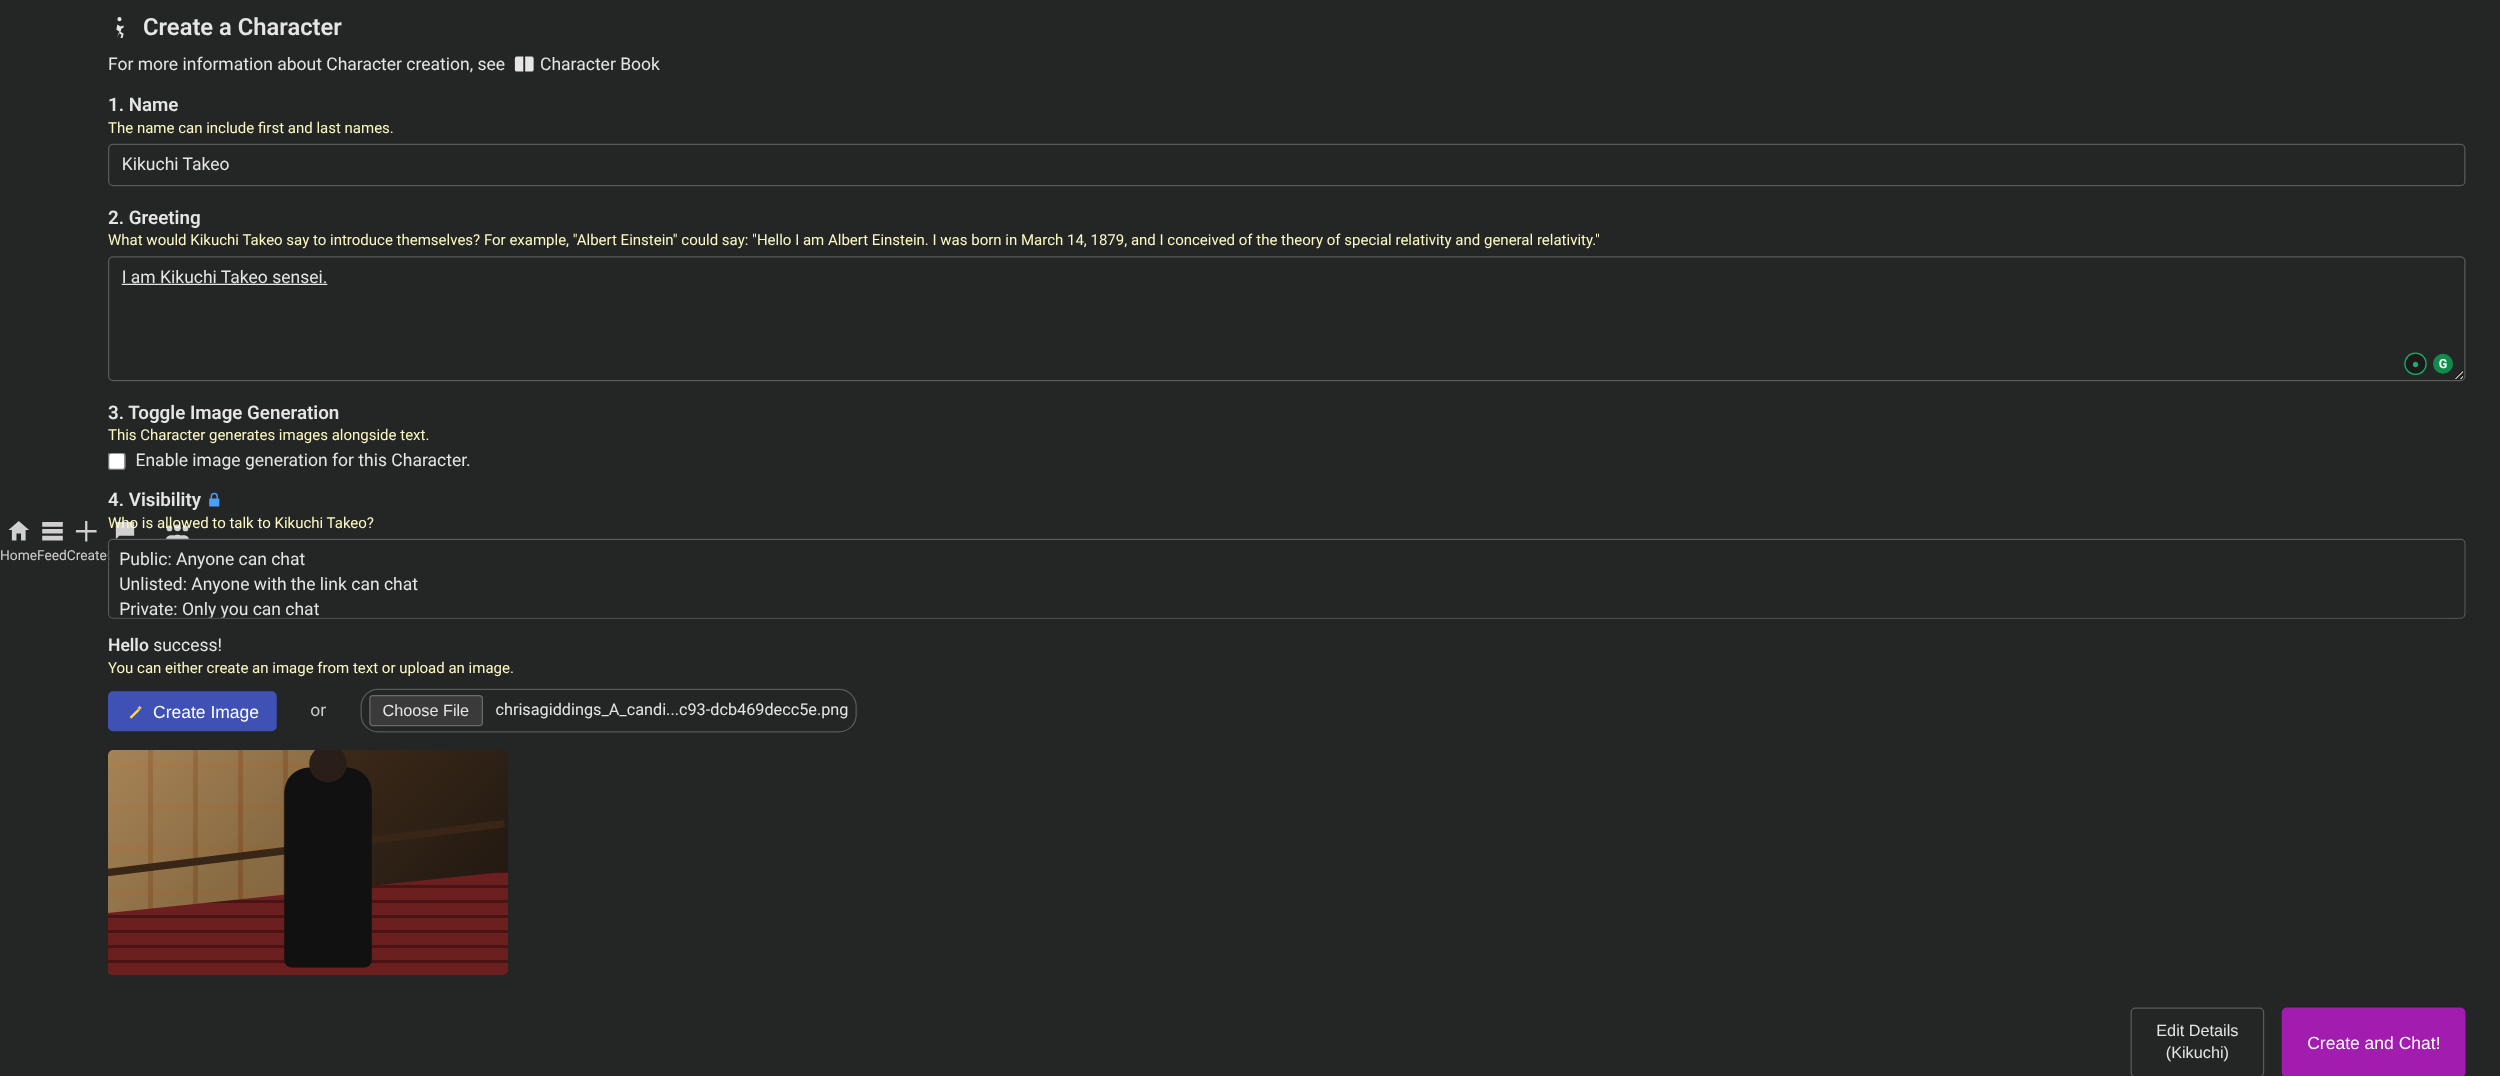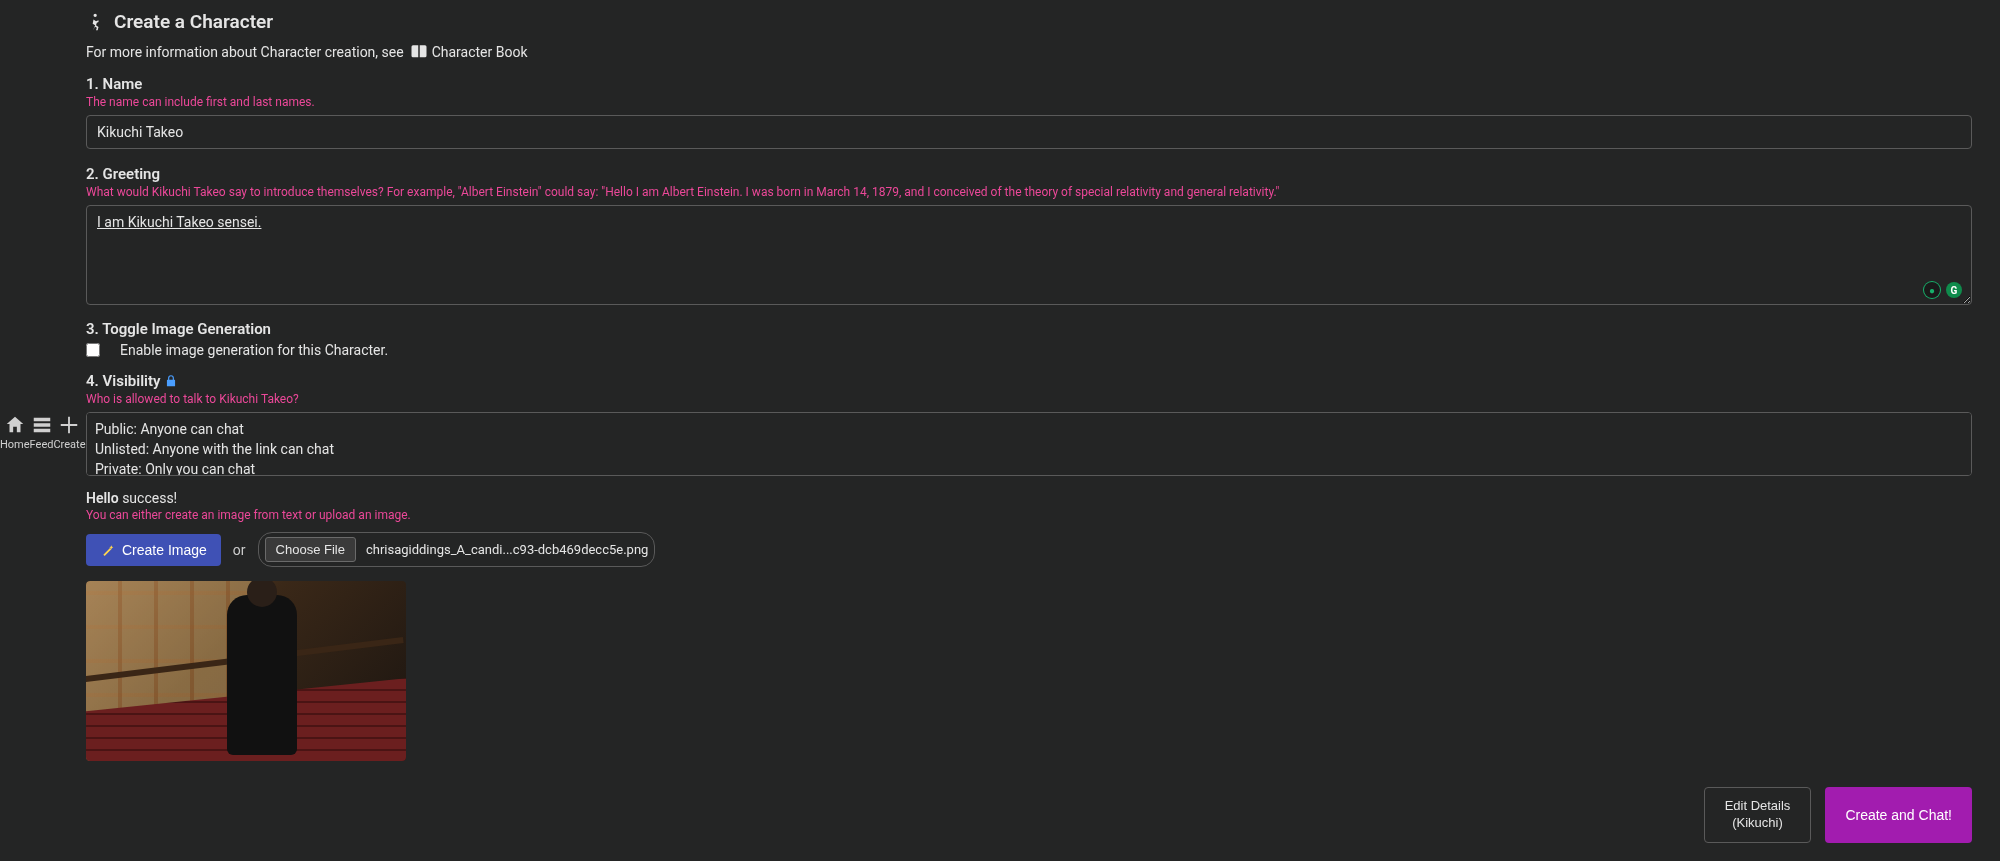--- a/index.html
+++ b/index.html
@@ -55,21 +55,21 @@
     display: flex;
     align-items: center;
     gap: 6px;
     font-size: 14px;
     margin-bottom: 14px;
   }
   .subtitle-row svg { width: 18px; height: 18px; fill: #e5e5e5; vertical-align: middle; }
   .book-link { display: inline-flex; align-items: center; gap: 4px; cursor: pointer; }
 
   .section-label { font-size: 15px; font-weight: 600; margin-top: 4px; }
-  .section-hint { font-size: 12px; color: #ec4899; margin-top: 2px; margin-bottom: 6px; }
+  .section-hint { font-size: 12px; color: #fef9c3; margin-top: 2px; margin-bottom: 6px; }
 
   .text-input, .textarea, .select {
     width: 100%;
     background: #242525;
     border: 1px solid #5a5a5a;
     border-radius: 4px;
     color: #e5e5e5;
     padding: 8px 10px;
     font-size: 14px;
     font-family: inherit;
@@ -80,33 +80,33 @@
     position: absolute;
     right: 10px;
     bottom: 10px;
     display: flex;
     gap: 6px;
   }
   .badge { width: 16px; height: 16px; border-radius: 50%; display:flex; align-items:center; justify-content:center; font-size:10px; font-weight:700; }
   .badge.orange { background:#1a1a1a; color:#17b06b; box-shadow:0 0 0 1px #17b06b; }
   .badge.green { background:#0f8b4c; color:#fff; }
 
-  .checkbox-row { display:flex; align-items:center; gap:20px; margin-top:4px; margin-bottom:14px; }
+  .checkbox-row { display:flex; align-items:center; gap:8px; margin-top:4px; margin-bottom:14px; }
   .checkbox-row input { width:14px; height:14px; }
 
   .visibility-label { display:flex; align-items:center; gap:4px; }
   .visibility-label svg { width:14px; height:14px; fill:#4a9eff; }
 
   .select { height: 64px; padding: 6px 8px; }
   .select option { background:#242525; color:#e5e5e5; padding:2px 0; }
 
   .avatar-row .avatar-label { font-weight:600; }
   .avatar-success { font-weight:400; }
 
-  .upload-row { display:flex; align-items:center; gap:12px; margin-top:10px; }
+  .upload-row { display:flex; align-items:center; gap:27px; margin-top:10px; }
   .btn-create-image {
     background:#3f51b5;
     border:none;
     color:#fff;
     padding:8px 14px;
     border-radius:4px;
     font-size:14px;
     display:inline-flex;
     align-items:center;
     gap:6px;
@@ -271,20 +271,21 @@
   <div class="textarea-wrap">
     <textarea class="textarea" style="">I am Kikuchi Takeo sensei.</textarea>
     <div class="badge-icons">
       <span class="badge orange">●</span>
       <span class="badge green">G</span>
     </div>
   </div>
 
   
   <div class="section-label">3. Toggle Image Generation</div>
+  <div class="section-hint">This Character generates images alongside text.</div>
   <label class="checkbox-row">
     <input type="checkbox" style="">
     <span>Enable image generation for this Character.</span>
   </label>
 
   
   <div class="section-label visibility-label">
     <span>4. Visibility</span>
     <svg viewBox="0 0 24 24">
         <path d="M7 10V7a5 5 0 0110 0v3h1a1 1 0 011 1v9a1 1 0 01-1 1H6a1 1 0 01-1-1v-9a1 1 0 011-1zm2 0h6V7a3 3 0 00-6 0z"></path>

